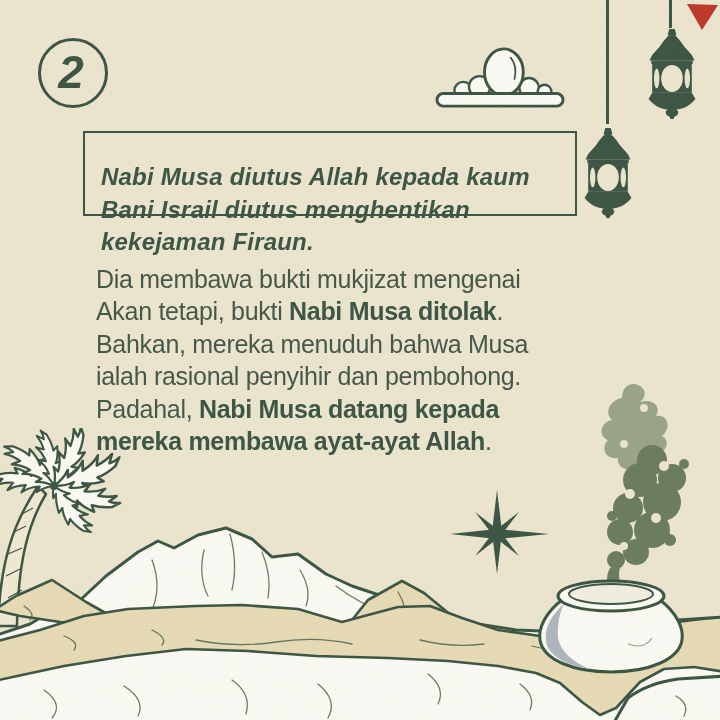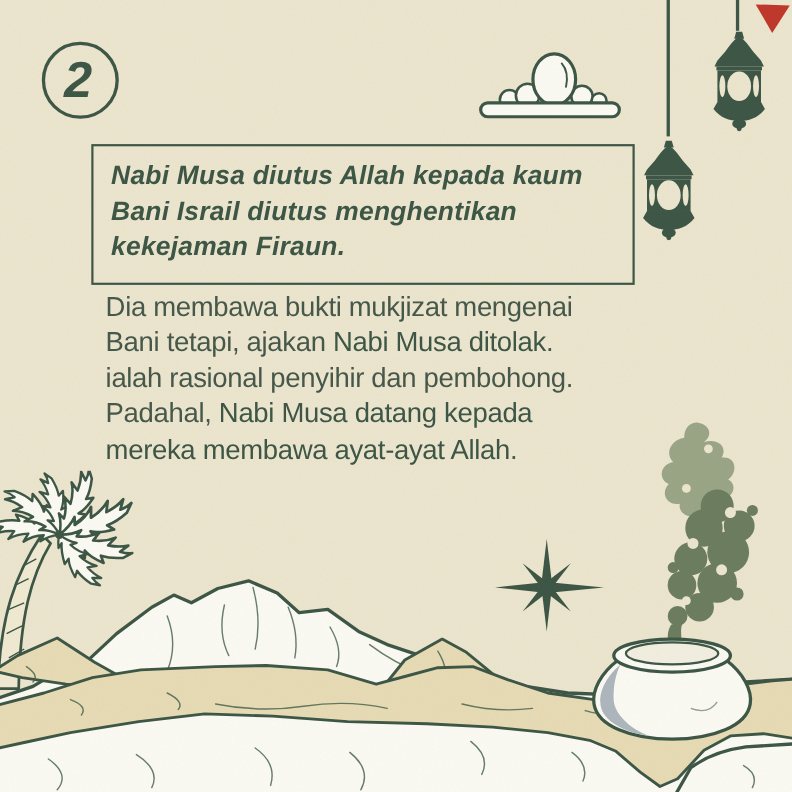--- a/index.html
+++ b/index.html
@@ -6,28 +6,28 @@
   .canvas{position:relative;width:720px;height:720px;overflow:hidden;
           background:var(--paper,#ece6d0);font-family:"Liberation Sans",sans-serif;}
   .ill{position:absolute;}
   
   .badge{position:absolute;left:38px;top:38px;width:64px;height:64px;border:3px solid var(--ink,#3e5746);
          border-radius:50%;display:flex;align-items:center;justify-content:center;}
   .badge span{font:italic 800 46px/1 "Liberation Sans",sans-serif;color:var(--ink,#3e5746);transform:translate(-2px,-1px);}
   
   .string{position:absolute;width:2.5px;background:var(--ink,#3e5746);}
   
-  .quote-box{position:absolute;left:83px;top:131px;width:494px;height:128px;border:2.5px solid var(--ink,#3e5746);
-             box-sizing:border-box;padding:11px 12px 0 16px;}
+  .quote-box{position:absolute;left:83px;top:131px;width:494px;height:85px;border:2.5px solid var(--ink,#3e5746);
+             box-sizing:border-box;padding:28px 12px 0 16px;}
   .quote-line{font:italic 700 24px/32.6px "Liberation Sans",sans-serif;color:var(--ink,#3e5746);letter-spacing:.2px;white-space:nowrap;}
   
   .body-text{position:absolute;left:96px;top:263px;width:560px;}
   .body-text > div{font:400 25px/32.4px "Liberation Sans",sans-serif;color:var(--ink-soft,#47594b);
                    letter-spacing:-.3px;white-space:nowrap;}
-  .body-text .bold{font-weight:400;color:var(--ink,#3e5746);}
+  .body-text .bold{font-weight:700;color:var(--ink,#3e5746);}
   
   .ink-f{fill:var(--ink,#3e5746);}
   .paper-f{fill:var(--paper,#ece6d0);}
   .white-f{fill:#fbfaf4;stroke:var(--ink,#3e5746);stroke-width:3;stroke-linejoin:round;}
   .white-f2{fill:#fbfaf4;stroke:var(--ink,#3e5746);stroke-width:2.4;stroke-linejoin:round;}
   .tan-f{fill:var(--tan,#e7dcb6);stroke:var(--ink,#3e5746);stroke-width:2.6;stroke-linejoin:round;}
   .crack{fill:none;stroke:#44604c;stroke-width:1.3;opacity:.8;stroke-linecap:round;}
   .leaf{fill:#fbfaf4;stroke:var(--ink,#3e5746);stroke-width:2.2;stroke-linejoin:round;}
   .trunk{fill:#f1ead3;stroke:var(--ink,#3e5746);stroke-width:2.5;stroke-linejoin:round;}
   .hatch{fill:none;stroke:var(--ink,#3e5746);stroke-width:1.3;}
@@ -90,21 +90,22 @@
   </svg>
 
   <div class="quote-box">
     <div class="quote-line">Nabi Musa diutus Allah kepada kaum</div>
     <div class="quote-line">Bani Israil diutus menghentikan</div>
     <div class="quote-line">kekejaman Firaun.</div>
   </div>
 
   <div class="body-text">
       <div><span>Dia membawa bukti mukjizat mengenai</span></div>
-      <div><span>Bani tetapi, ajakan </span><span class="bold">Nabi Musa ditolak</span><span>.</span></div>
+      <div><span>Akan tetapi, bukti </span><span class="bold">Nabi Musa ditolak</span><span>.</span></div>
+      <div><span>Bahkan, mereka menuduh bahwa Musa</span></div>
       <div><span>ialah rasional penyihir dan pembohong.</span></div>
       <div><span>Padahal, </span><span class="bold">Nabi Musa datang kepada</span></div>
       <div><span class="bold">mereka membawa ayat-ayat Allah</span><span>.</span></div>
     </div>
 
   <svg class="ill" style="left:441px;top:484px;" width="112" height="100" viewBox="-56 -50 112 100">
     <g class="ink-f" transform="translate(0,0)">
       <path d="M0,-44 L5,-2 L0,40 L-5,-2 Z"></path>
       <path d="M-47,0 L0,-5 L52,0 L0,5 Z"></path>
       <g transform="rotate(45)">

